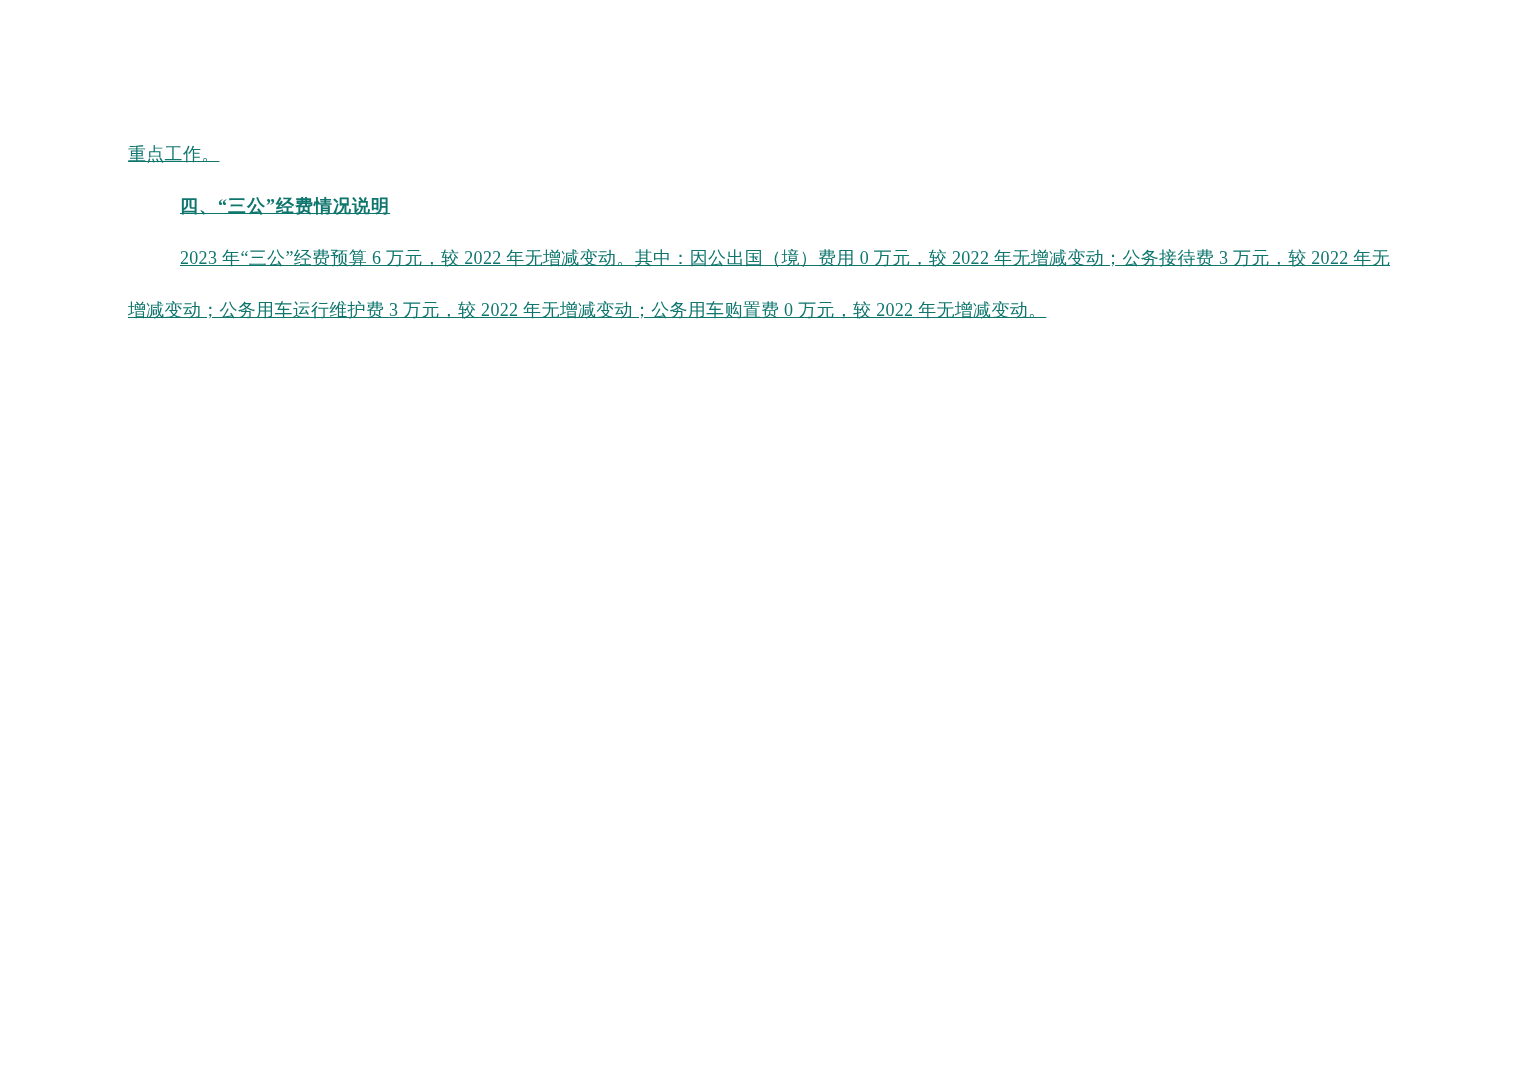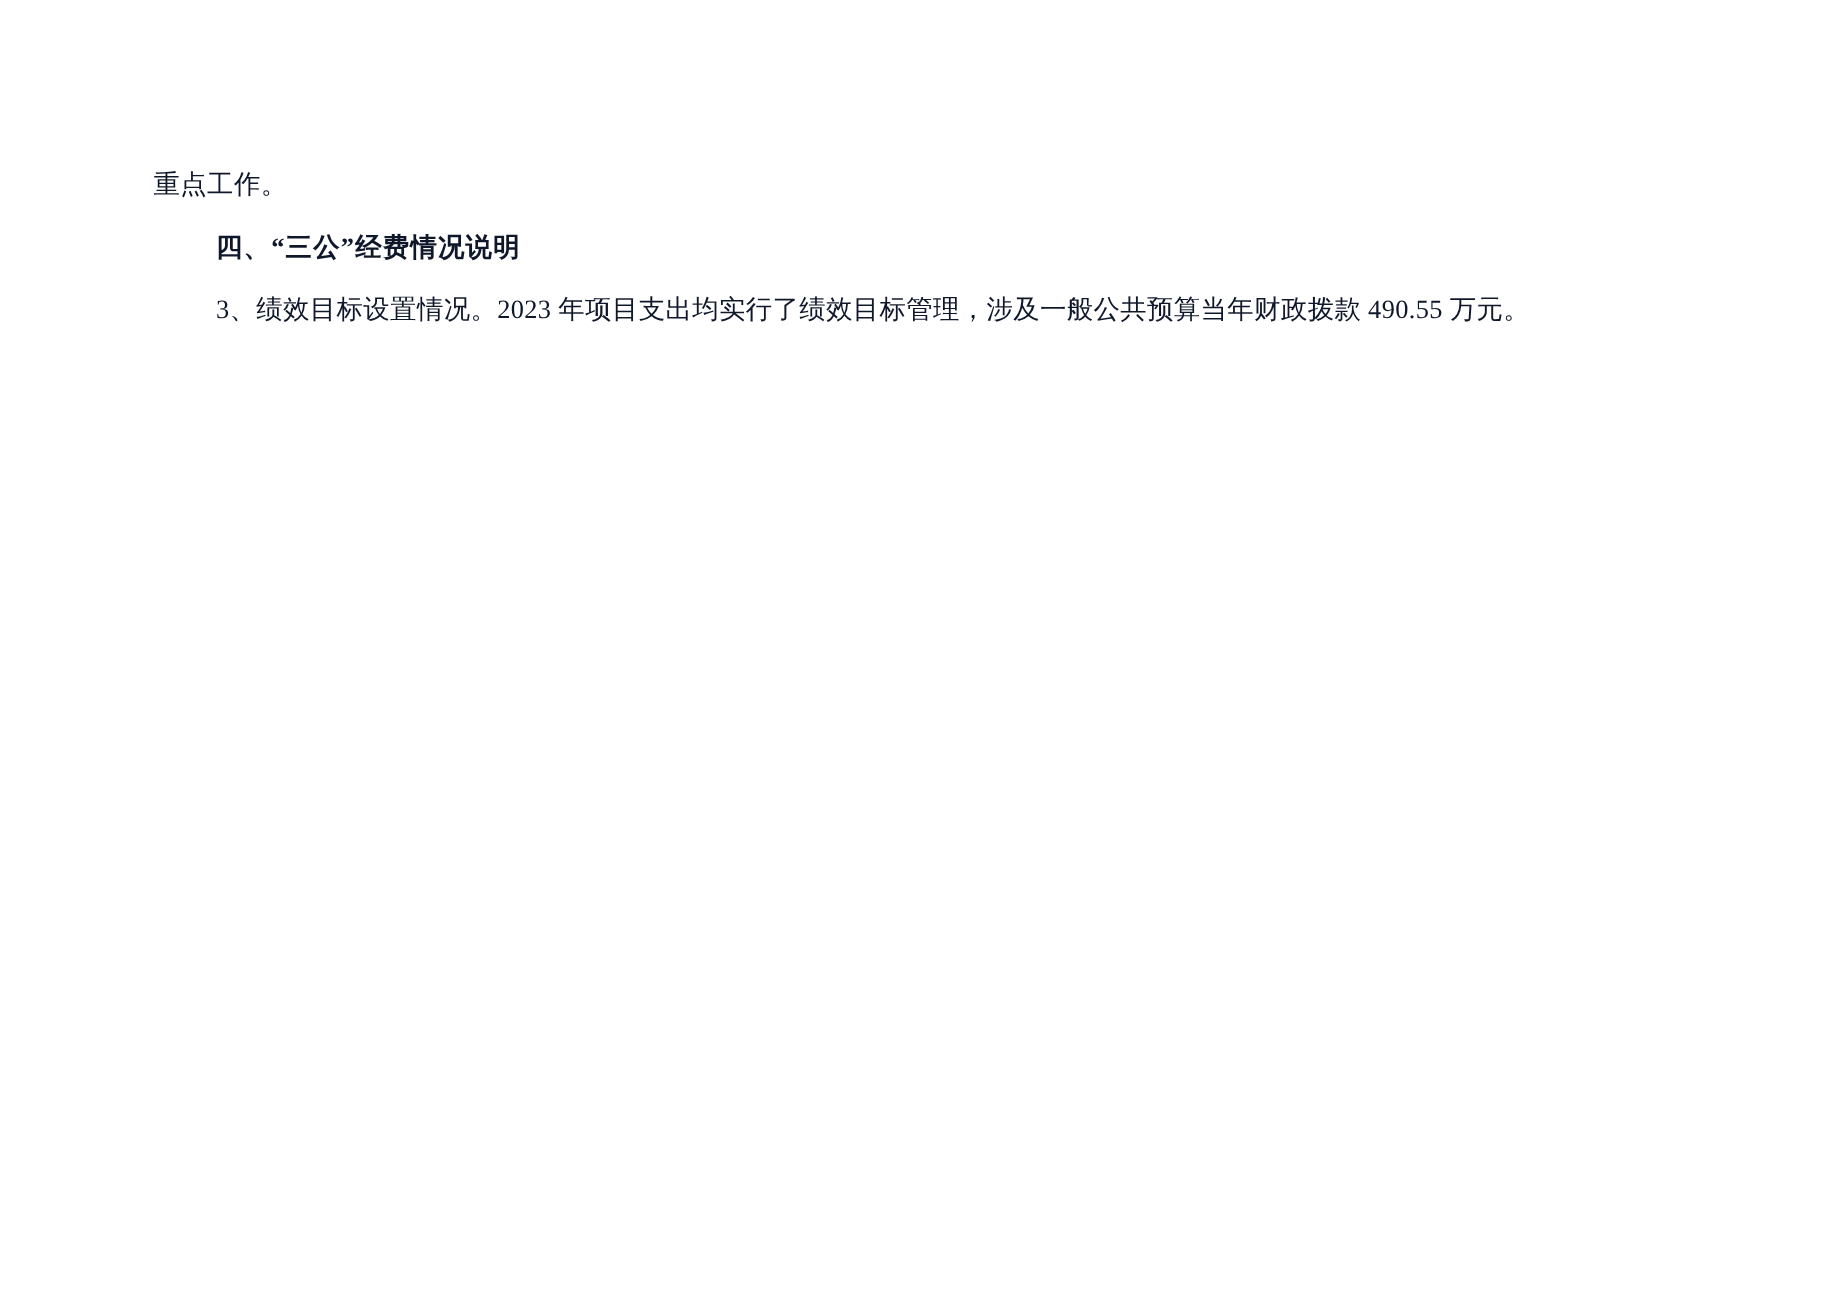--- a/index.html
+++ b/index.html
@@ -19,26 +19,27 @@
     width: 1520px;
     height: 1074px;
     box-sizing: border-box;
     padding: 128px 130px 0 128px;
   }
   .doc-body {
     width: 1262px;
   }
   p {
     margin: 0 0 0 0;
-    font-size: 22px;
+    font-size: 18px;
     line-height: 52px;
     text-align: justify;
     text-justify: inter-ideograph;
     letter-spacing: 0.3px;
-    color: #0f172a;
+    color: #0f766e;
+    text-decoration: underline;
   }
   p.para {
     text-indent: 52px;
   }
   p.noindent {
     text-indent: 0;
   }
   p.heading {
     text-indent: 52px;
     font-weight: bold;
@@ -50,20 +51,20 @@
 <body>
 
 <div class="page">
   <div class="doc-body">
 
     <p class="noindent">重点工作。</p>
 
 
     <p class="heading">四、“三公”经费情况说明</p>
 
+    <p class="para">2023 年“三公”经费预算 6 万元，较 2022 年无增减变动。其中：因公出国（境）费用 0 万元，较 2022 年无增减变动；公务接待费 3 万元，较 2022 年无增减变动；公务用车运行维护费 3 万元，较 2022 年无增减变动；公务用车购置费 0 万元，较 2022 年无增减变动。</p>
 
 
 
 
-    <p class="para">3、绩效目标设置情况。2023 年项目支出均实行了绩效目标管理，涉及一般公共预算当年财政拨款 490.55 万元。</p>
 
   </div>
 </div>
 
 </body></html>

